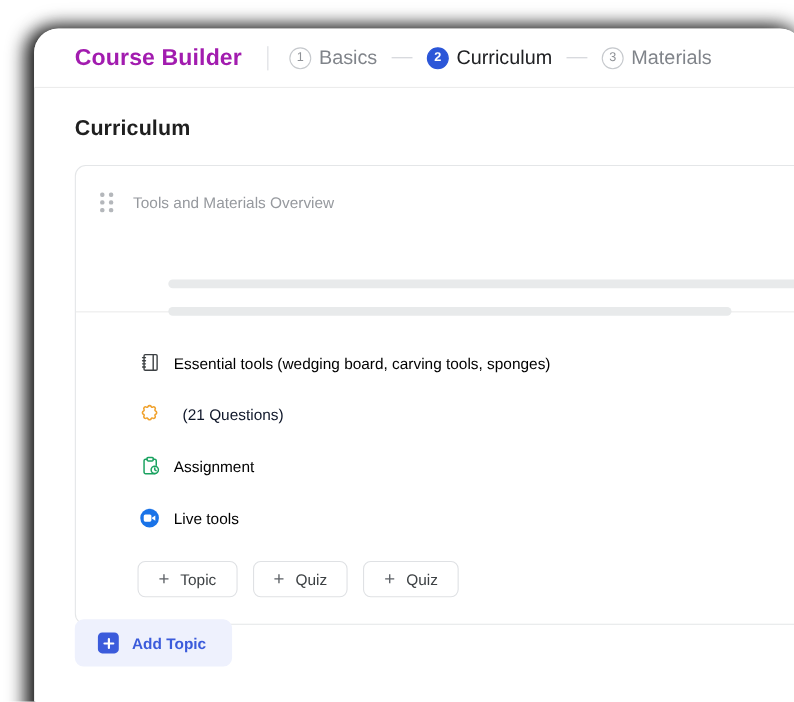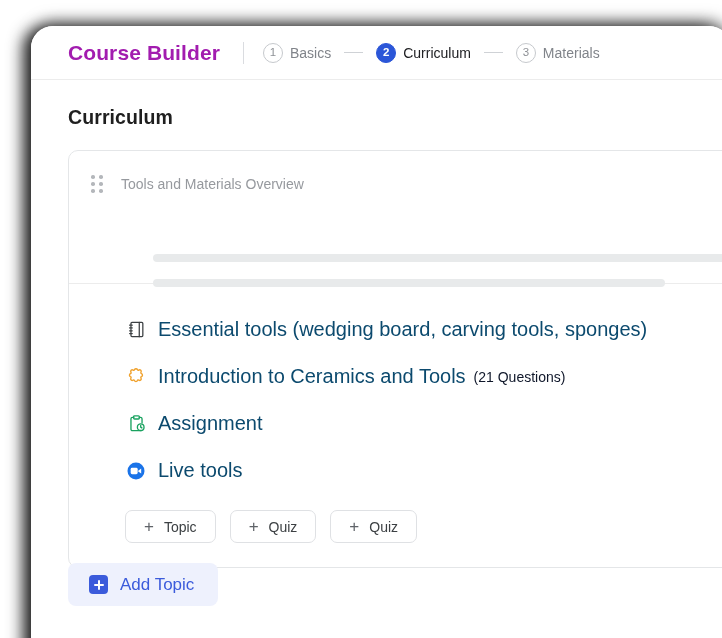--- a/index.html
+++ b/index.html
@@ -89,21 +89,21 @@
     box-sizing: border-box;
     line-height: 1;
   }
   .step.active .step-circle {
     background: #2b56d8;
     border-color: #2b56d8;
     color: #ffffff;
     font-weight: 700;
   }
   .step-label {
-    font-size: 14px;
+    font-size: 18px;
     color: #80848a;
   }
   .step.active .step-label {
     color: #202124;
   }
   .step-dash {
     width: 19px;
     height: 1px;
     background: #cfd2d6;
     margin: 0 13px;
@@ -185,22 +185,22 @@
   .ci-icon {
     width: 22px;
     height: 22px;
     margin-right: 11px;
     display: flex;
     align-items: center;
     justify-content: center;
     flex: 0 0 auto;
   }
   .ci-label {
-    font-size: 20px;
-    color: #0c4a6e;
+    font-size: 14px;
+    color: #000000;
   }
   .ci-sub {
     font-size: 14px;
     color: #0f172a;
     margin-left: 8px;
   }
 
   
   #add-row {
     display: flex;
@@ -261,23 +261,23 @@
     background: #ffffff;
     border-radius: 1px;
   }
   #add-topic-icon::before {
     left: 4.5px; top: 8.6px; width: 10px; height: 2px;
   }
   #add-topic-icon::after {
     top: 4.5px; left: 8.6px; height: 10px; width: 2px;
   }
   #add-topic-label {
-    font-size: 17px;
+    font-size: 14px;
     color: #3b5bdb;
-    font-weight: 400;
+    font-weight: 700;
   }
 </style>
 </head>
 <body>
 
 <div id="canvas">
   <div id="window">
 
     <div id="header">
       <div id="app-title">Course Builder</div>
@@ -340,21 +340,20 @@
           </span>
           <span class="ci-label">Essential tools (wedging board, carving tools, sponges)</span>
         </div>
 
         <div class="content-item">
           <span class="ci-icon">
             <svg width="20" height="20" viewBox="0 0 24 24" fill="none" stroke="#f0a22e" stroke-width="1.7" stroke-linejoin="round">
               <path d="M10.2 3.2a2 2 0 0 1 3.6 0c.3.7 1 .9 1.6.5a1.9 1.9 0 0 1 2.6 2.6c-.4.7-.2 1.4.5 1.6a2 2 0 0 1 0 3.7c-.7.2-.9 1-.5 1.6a1.9 1.9 0 0 1-2.6 2.6c-.7-.4-1.4-.2-1.6.5a2 2 0 0 1-3.7 0c-.2-.7-1-.9-1.6-.5a1.9 1.9 0 0 1-2.6-2.6c.4-.7.2-1.4-.5-1.6a2 2 0 0 1 0-3.7c.7-.2.9-1 .5-1.6A1.9 1.9 0 0 1 8.5 3.7c.7.4 1.4.2 1.7-.5z"></path>
             </svg>
           </span>
-          <span class="ci-label">Introduction to Ceramics and Tools</span>
           <span class="ci-sub">(21 Questions)</span>
         </div>
 
         <div class="content-item">
           <span class="ci-icon">
             <svg width="19" height="19" viewBox="0 0 24 24" fill="none" stroke="#1aa260" stroke-width="1.7" stroke-linecap="round" stroke-linejoin="round">
               <path d="M15.5 4.3h1.7A1.8 1.8 0 0 1 19 6v5.2"></path>
               <path d="M19 17v2.2a1.8 1.8 0 0 1-1.8 1.8H6.8A1.8 1.8 0 0 1 5 19.2V6a1.8 1.8 0 0 1 1.8-1.7h1.7"></path>
               <rect x="8.4" y="2.3" width="7.2" height="4" rx="1.2"></rect>
               <circle cx="17.3" cy="16.6" r="4.2" fill="#ffffff"></circle>

